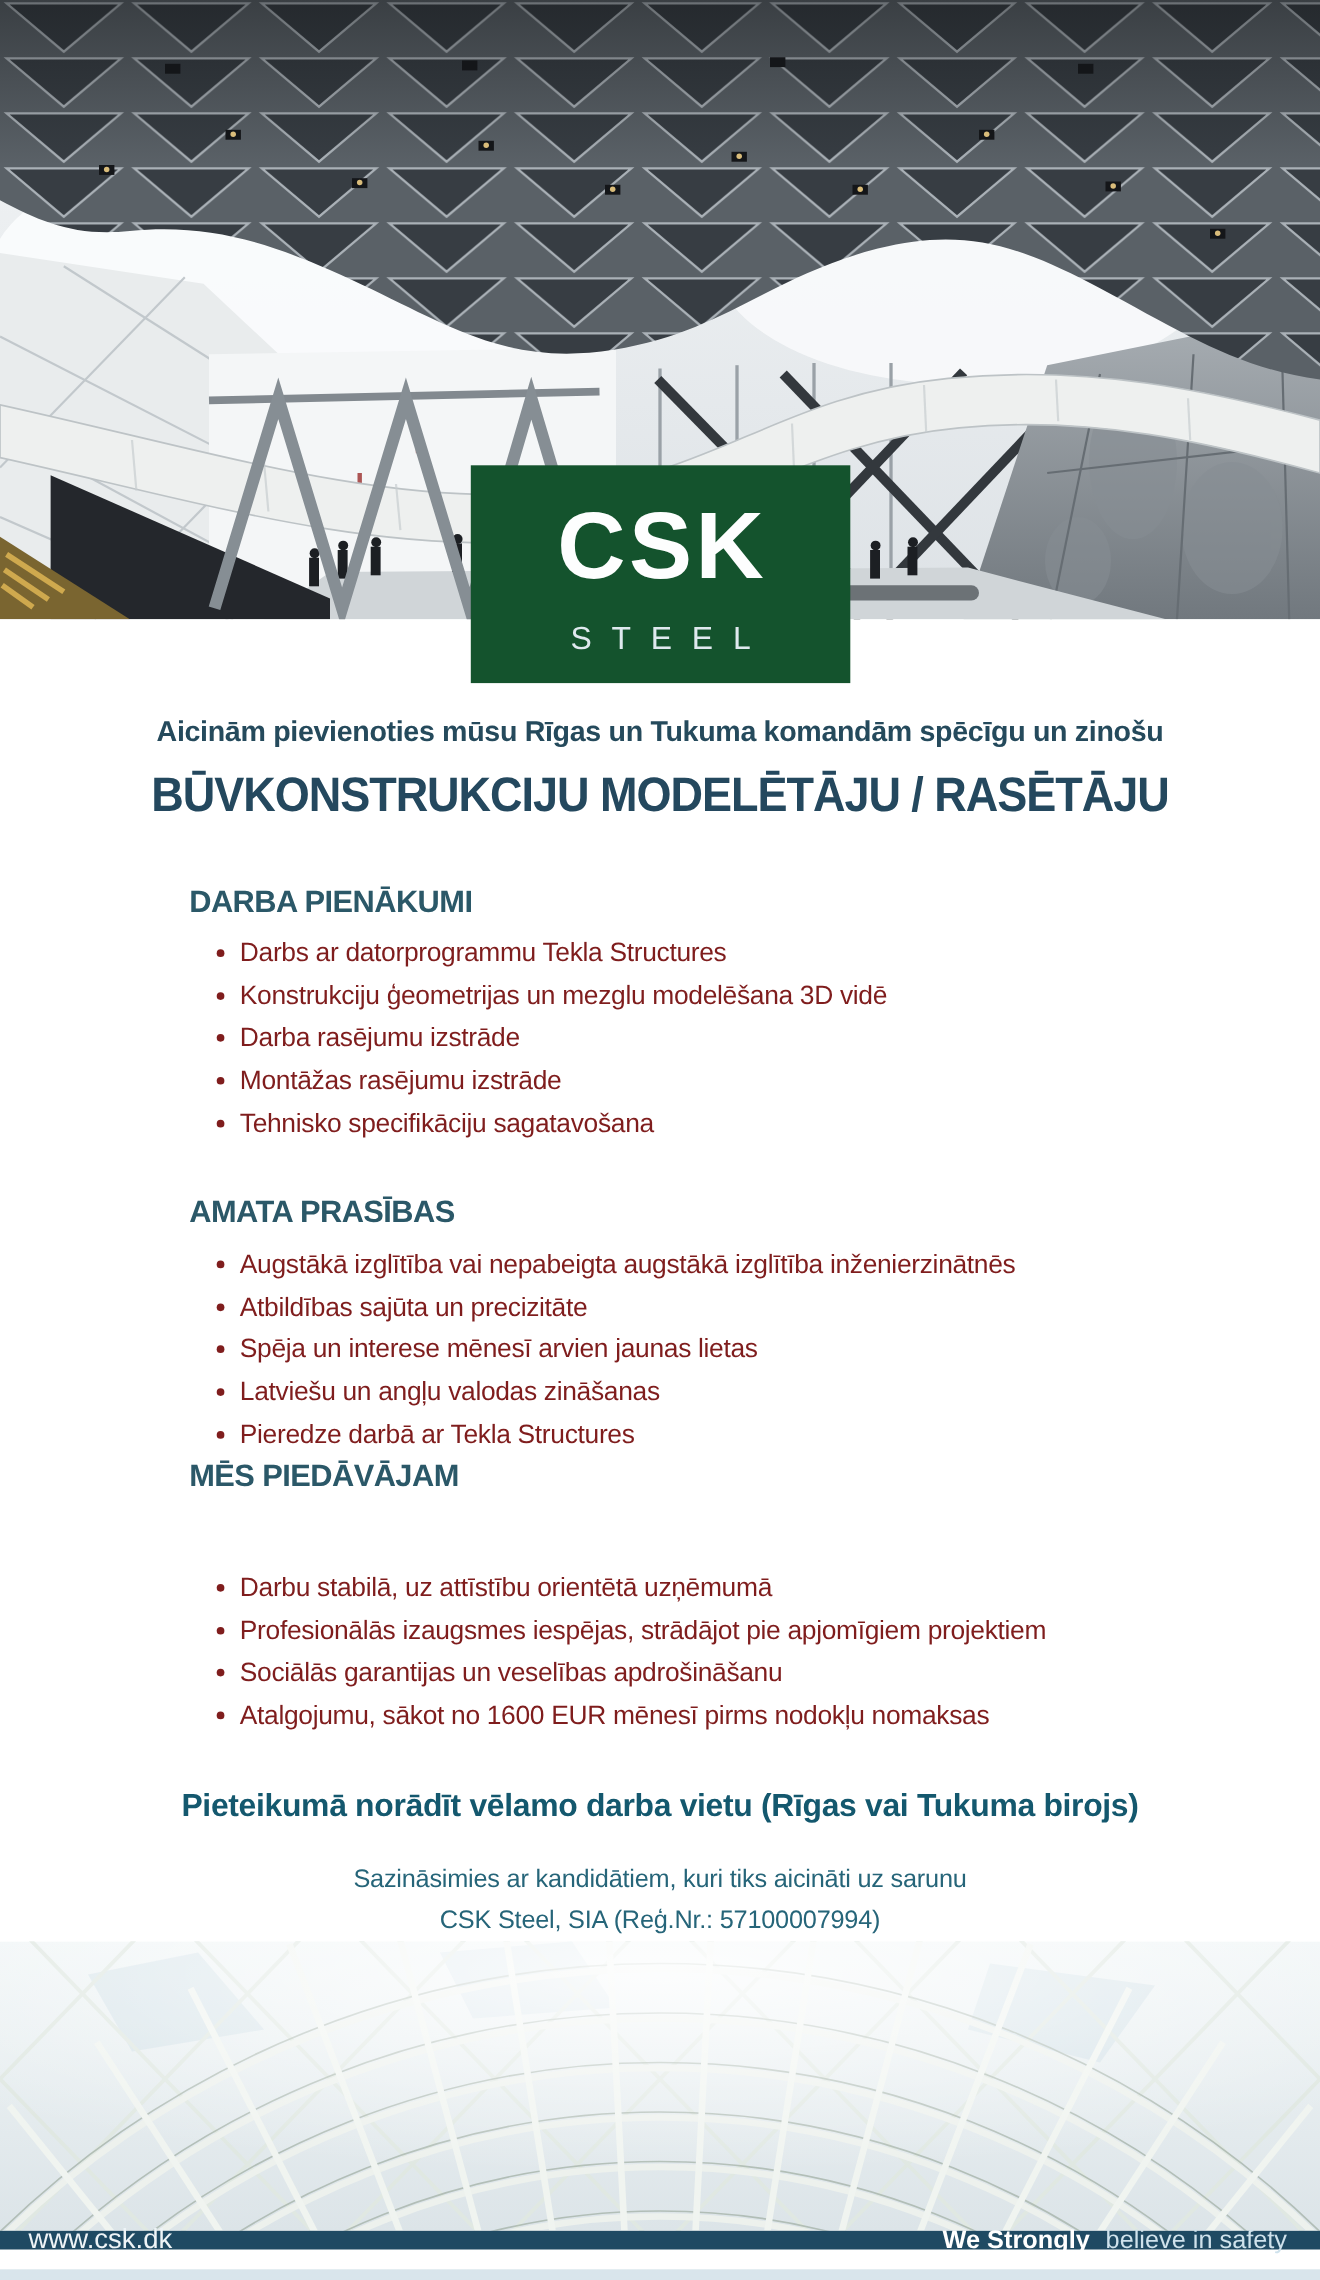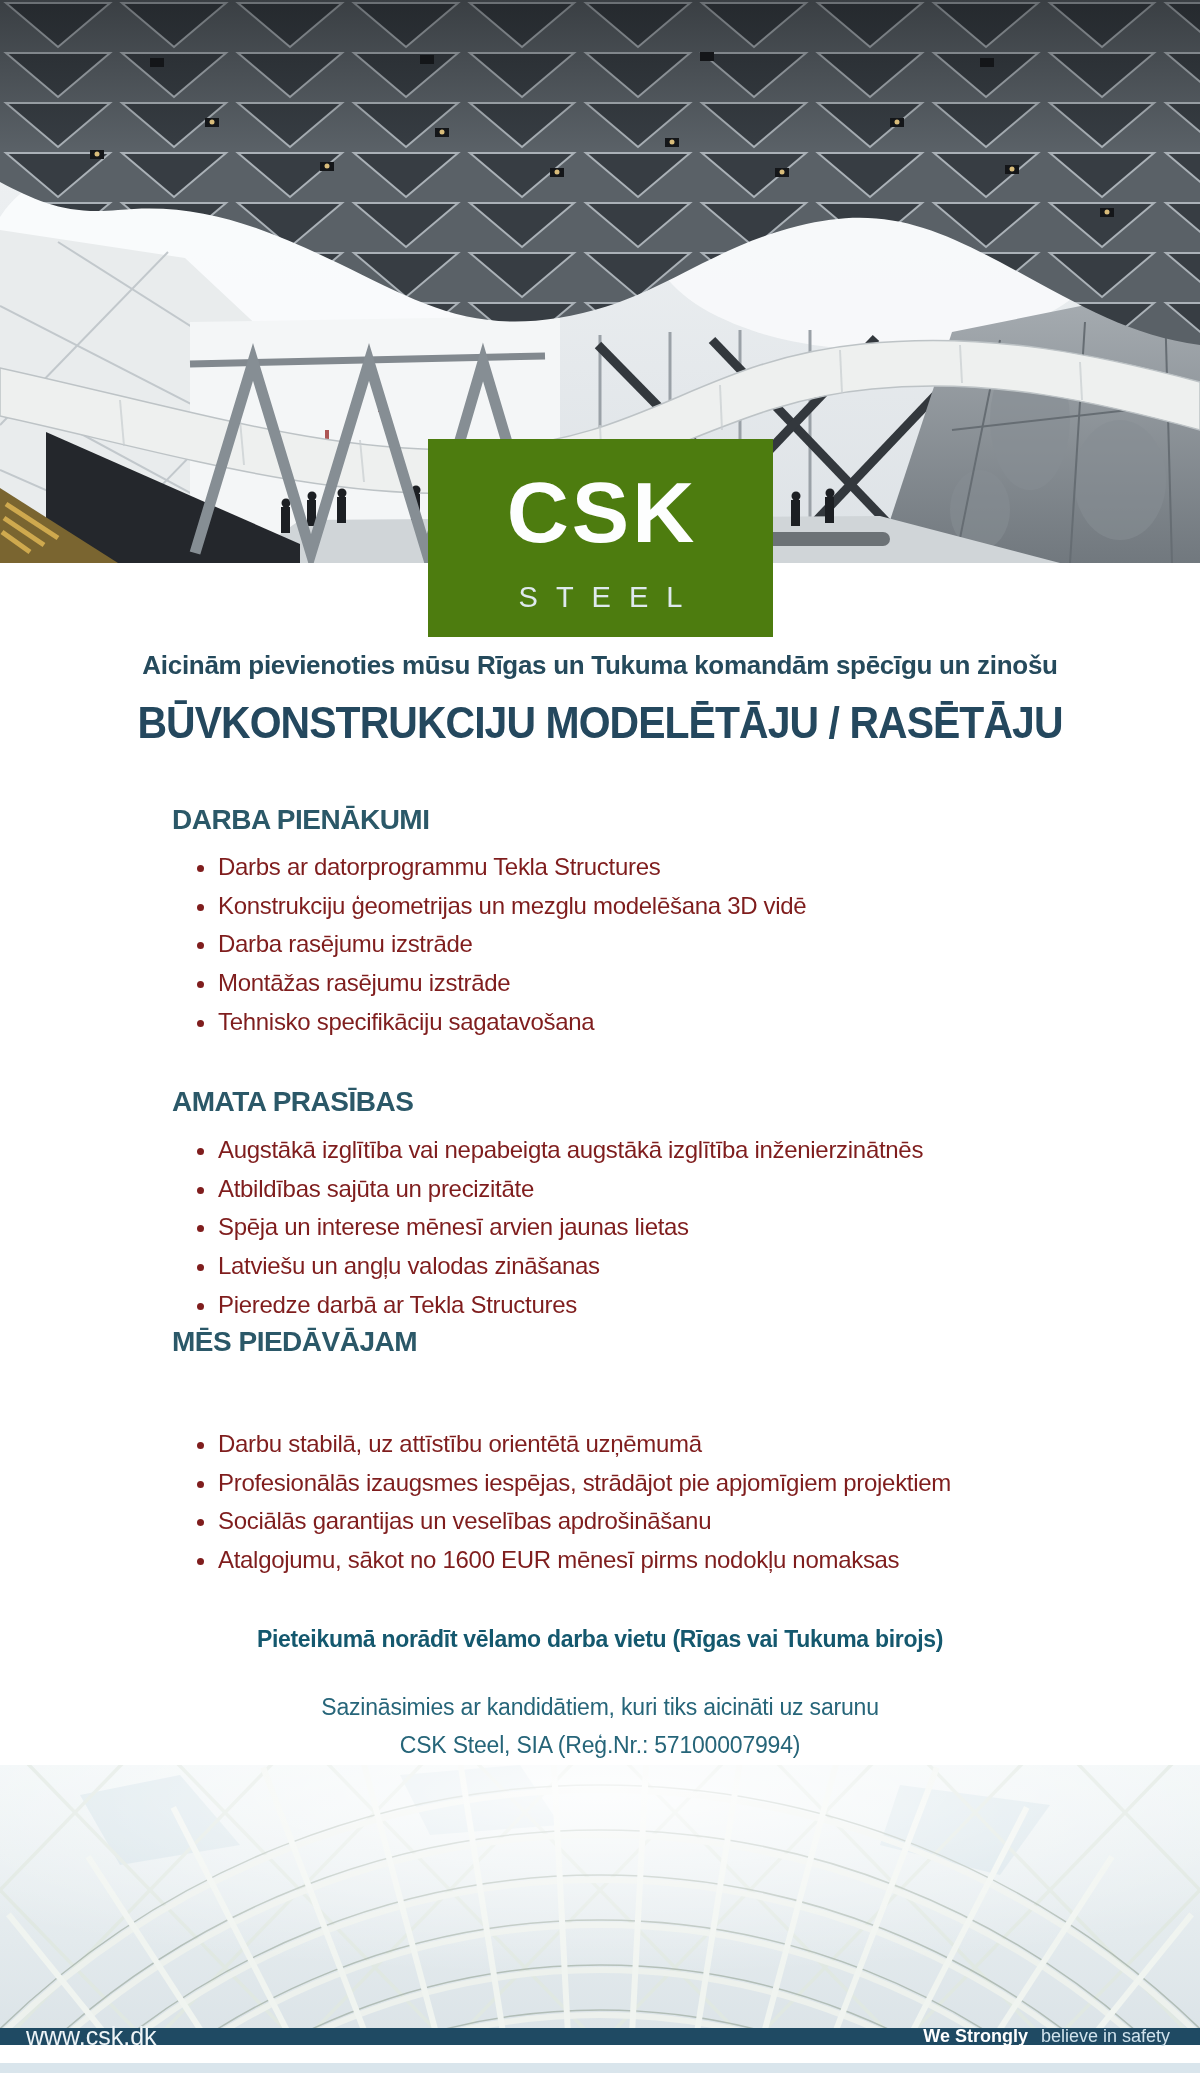--- a/index.html
+++ b/index.html
@@ -5,22 +5,22 @@
   * { margin:0; padding:0; box-sizing:border-box; }
   html,body { background:#ffffff; }
   body { font-family:"Liberation Sans", sans-serif; }
   .page {
     position:relative; width:1200px; height:2073px; margin:0 auto;
     background:#ffffff; overflow:hidden;
   }
   .hero-top { position:absolute; top:0; left:0; width:1200px; height:563px; }
   .hero-top svg, .hero-bottom svg { display:block; width:100%; height:100%; }
   .logo-box {
-    position:absolute; left:428px; top:439px; width:345px; height:198px;
-    background:#4d7c0f; display:flex; flex-direction:column; align-items:center;
+    position:absolute; left:428px; top:423px; width:345px; height:198px;
+    background:#14532d; display:flex; flex-direction:column; align-items:center;
     padding-top:30px;
   }
   .logo-primary {
     color:#fdfefe; font-size:86px; font-weight:bold; letter-spacing:3px;
     line-height:1; margin-right:-3px;
   }
   .logo-secondary {
     color:#dfe9ee; font-size:29px; font-weight:400; letter-spacing:18px;
     margin-right:-18px; margin-top:28px; line-height:1;
   }
@@ -39,35 +39,35 @@
   }
   .st-1 { top:804px; } .st-2 { top:1086px; } .st-3 { top:1326px; }
   .bullets {
     position:absolute; left:172px; width:980px; list-style:disc;
     padding-left:46px; color:#7f1d1d; font-size:24px; letter-spacing:-0.3px;
   }
   .bullets li { line-height:38.7px; }
   .ul-1 { top:848px; } .ul-2 { top:1131px; } .ul-3 { top:1425px; }
   .closing-strong {
     position:absolute; top:1626px; left:0; width:100%; text-align:center;
-    color:#14586e; font-size:23px; font-weight:bold; letter-spacing:-0.3px;
+    color:#14586e; font-size:29px; font-weight:bold; letter-spacing:-0.3px;
   }
   .closing-note {
     position:absolute; left:0; width:100%; text-align:center;
     color:#266579; font-size:23px; letter-spacing:-0.2px;
   }
   .cn-1 { top:1694px; } .cn-2 { top:1732px; }
   .hero-bottom { position:absolute; top:1765px; left:0; width:1200px; height:263px; }
   .footer-bar {
     position:absolute; top:2028px; left:0; width:1200px; height:17px;
     background:#1f4a63; display:flex; align-items:center;
     justify-content:space-between; padding:0 30px 0 26px;
   }
   .footer-site { color:#eef4f7; font-size:25px; }
-  .footer-slogan { font-size:18px; }
+  .footer-slogan { font-size:23px; }
   .footer-slogan .bold { color:#ffffff; font-weight:bold; }
   .footer-slogan .rest { color:#cfe2ec; margin-left:8px; }
   .footer-strip {
     position:absolute; top:2063px; left:0; width:1200px; height:10px;
     background:#d9e5ec;
   }
 </style>
 </head>
 <body>
 

